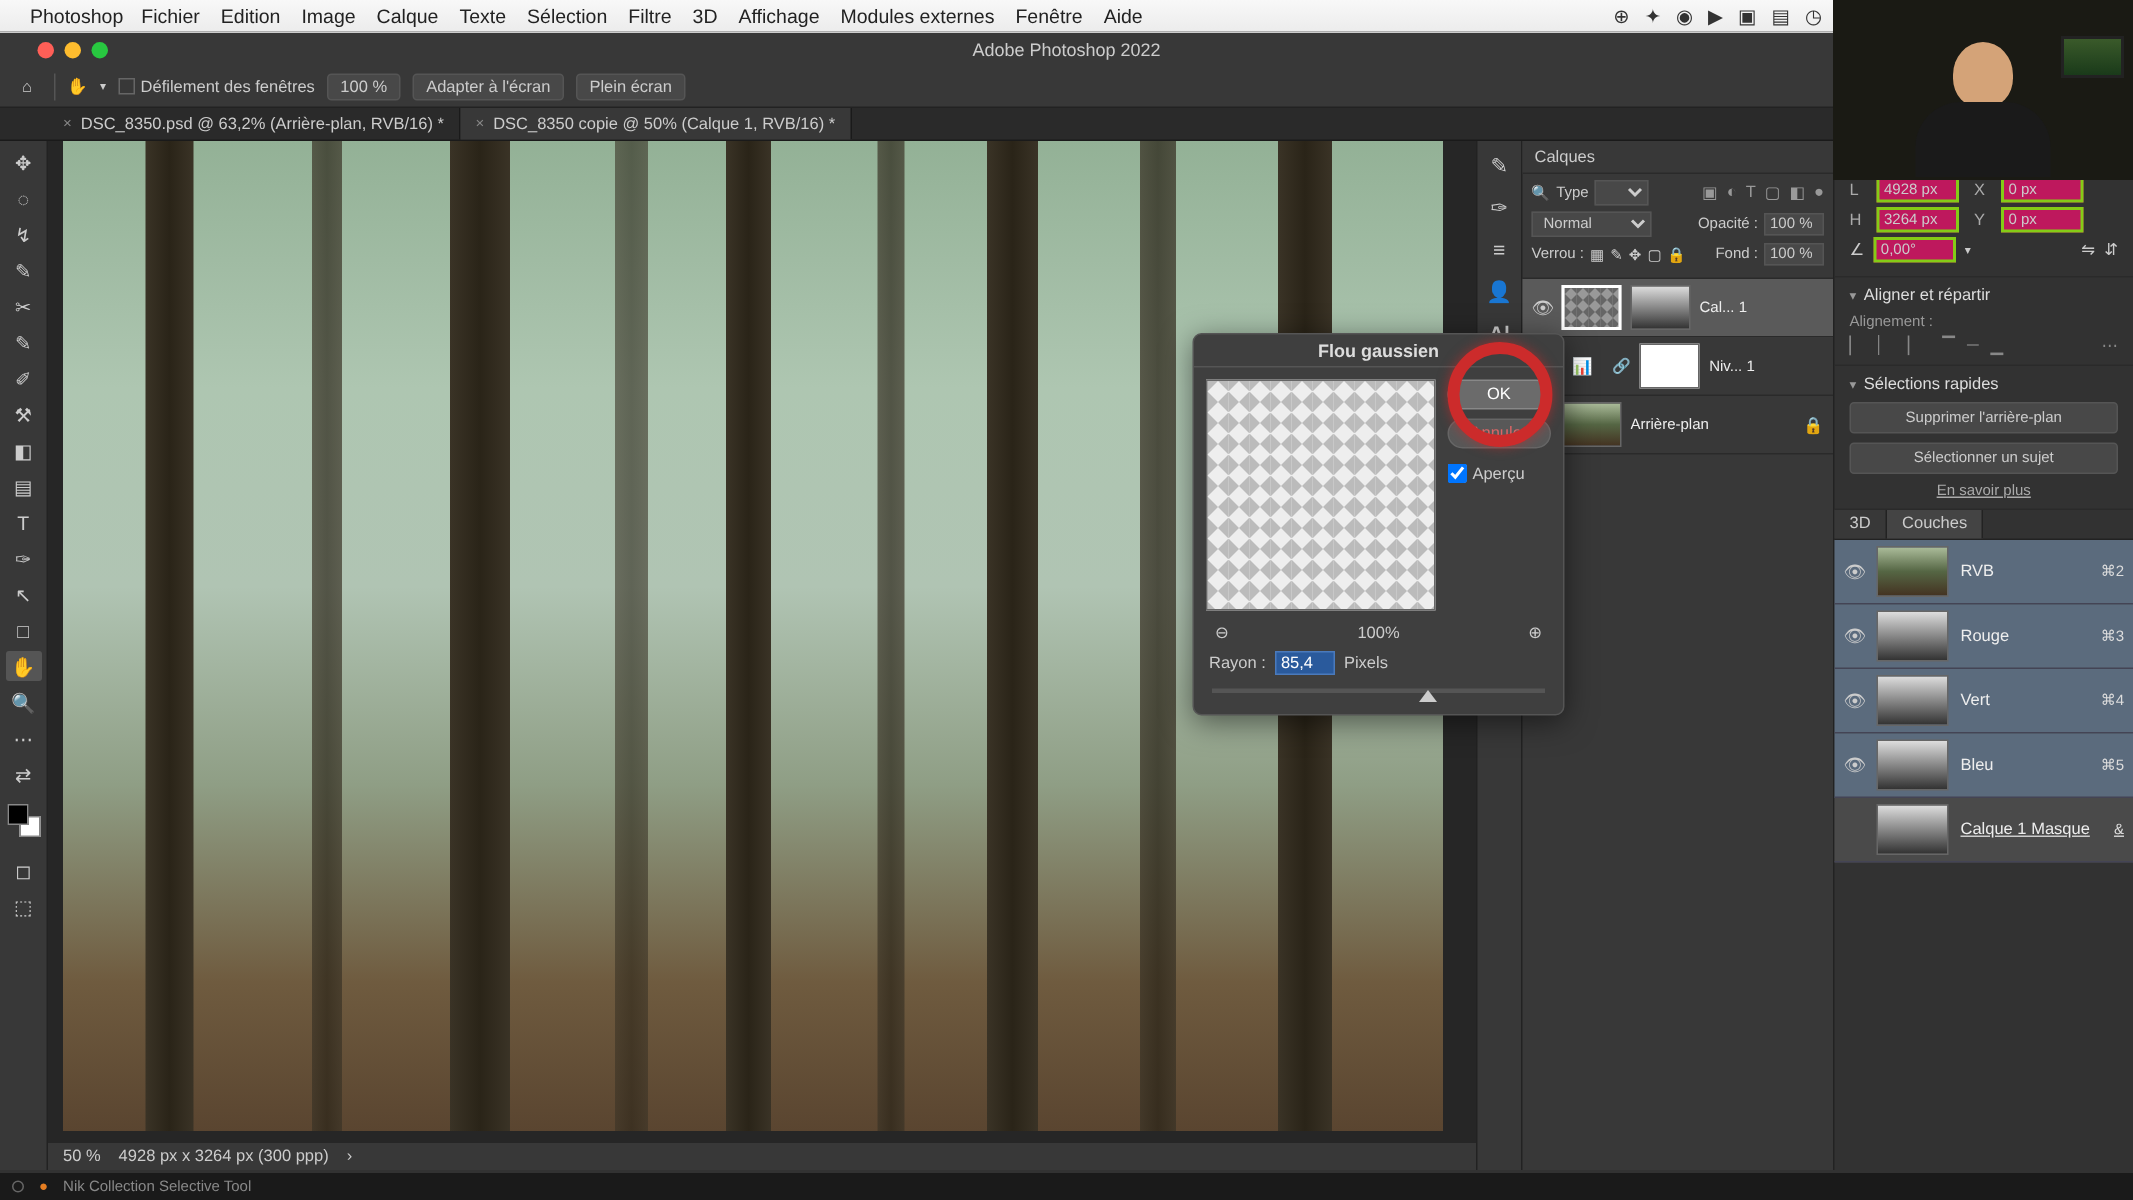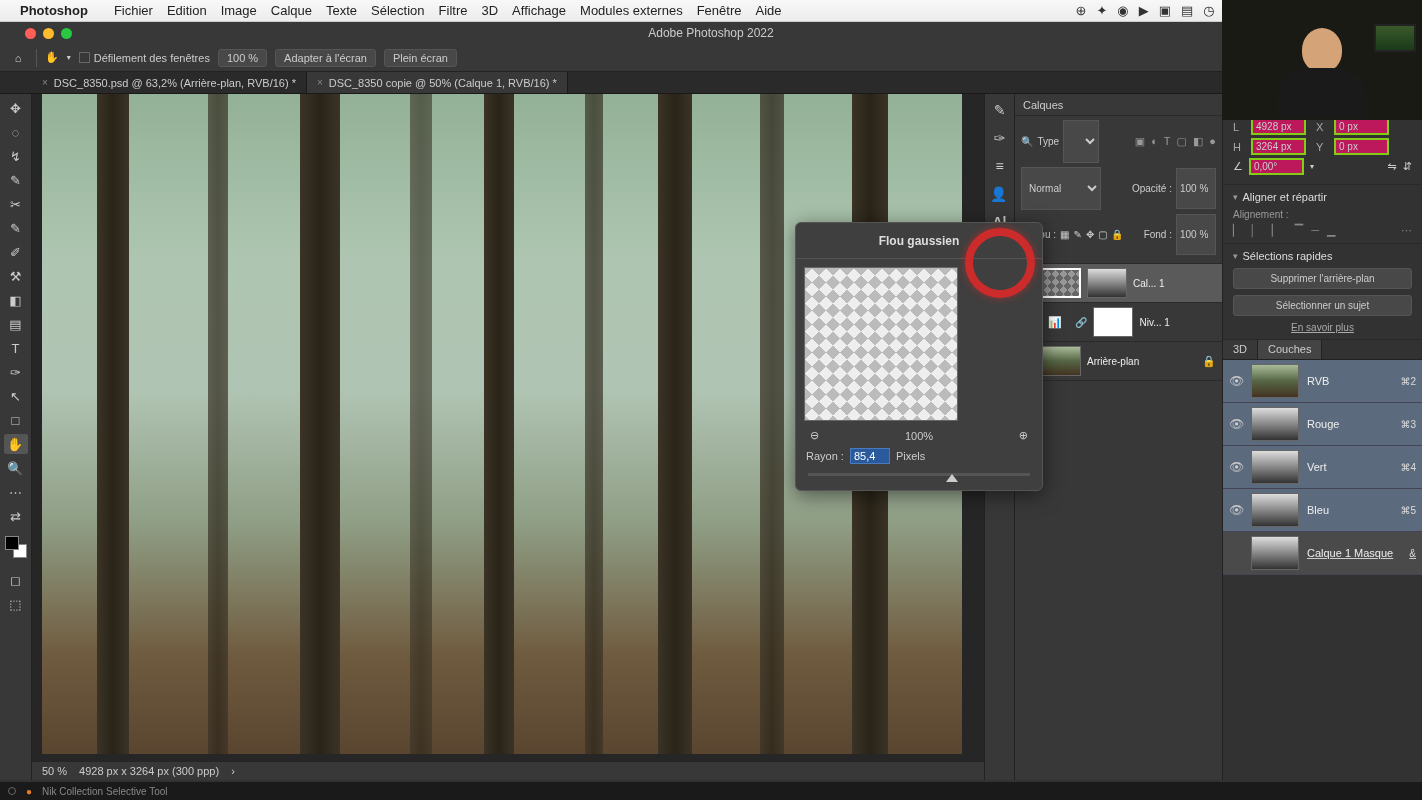--- a/index.html
+++ b/index.html
@@ -1,21 +1,21 @@
 <!DOCTYPE html>
 <html><head>
 <meta charset="utf-8">
 <style>
 * { margin: 0; padding: 0; box-sizing: border-box; font-family: -apple-system, "Helvetica Neue", Arial, sans-serif; }
 body { width: 1422px; height: 800px; background: #323232; overflow: hidden; position: relative; color: #ccc; font-size: 11px; }
 
 
 .menubar { height: 22px; background: linear-gradient(#f8f8f8, #ececec); display: flex; align-items: center; padding: 0 10px; font-size: 13px; color: #222; border-bottom: 1px solid #ccc; }
 .menubar .apple { font-size: 15px; margin-right: 10px; }
-.menubar .app-name { font-weight: 700; margin-right: 26px; }
+.menubar .app-name { font-weight: 400; margin-right: 12px; }
 .menubar .menu-item { margin-right: 14px; cursor: default; }
 .menubar .status-icons { margin-left: auto; display: flex; gap: 10px; align-items: center; font-size: 13px; }
 .menubar .status-icons span { color: #333; }
 
 
 .win-title { height: 22px; background: #383838; display: flex; align-items: center; padding-left: 25px; position: relative; }
 .traffic-light { width: 11px; height: 11px; border-radius: 50%; margin-right: 7px; }
 .tl-red { background: #ff5f57; }
 .tl-yellow { background: #febc2e; }
 .tl-green { background: #28c840; }
@@ -53,21 +53,21 @@
 
 .mid-tools { width: 30px; background: #383838; border-left: 1px solid #222; display:flex; flex-direction:column; align-items:center; padding-top:8px; gap:12px; }
 .mid-tools div { font-size: 14px; color:#ccc; }
 
 
 .layers-col { width: 208px; background: #383838; border-left: 1px solid #222; display:flex; flex-direction:column; }
 .panel-header { height: 22px; display:flex; align-items:center; padding: 0 8px; font-size:11px; background:#383838; border-bottom:1px solid #2a2a2a; }
 .panel-header .tab { font-weight:500; }
 .layer-controls { padding: 4px 6px; font-size: 10px; border-bottom:1px solid #2a2a2a; }
 .layer-controls .row { display:flex; align-items:center; gap:4px; margin-bottom:4px; }
-.layer-controls select, .layer-controls input { background:#484848; border:1px solid #555; color:#ccc; font-size:10px; padding:14px 3px; }
+.layer-controls select, .layer-controls input { background:#484848; border:1px solid #555; color:#ccc; font-size:10px; padding:1px 3px; }
 .lc-icons { display:flex; gap:6px; color:#999; font-size:11px; margin-left:auto; }
 
 .layer-row { display:flex; align-items:center; padding: 4px 6px; gap:6px; border-bottom:1px solid #2a2a2a; }
 .layer-row.selected { background:#5a5a5a; }
 .eye { width:14px; text-align:center; color:#ccc; font-size:12px; }
 .thumb { width:40px; height:30px; background:#777; border:1px solid #666; flex-shrink:0; }
 .thumb.checker { background-image: linear-gradient(45deg,#666 25%,transparent 25%),linear-gradient(-45deg,#666 25%,transparent 25%),linear-gradient(45deg,transparent 75%,#666 75%),linear-gradient(-45deg,transparent 75%,#666 75%); background-size:8px 8px; background-color:#999; }
 .thumb.white { background:#fff; }
 .thumb.forest { background: linear-gradient(180deg,#aabb99,#556644,#443322); }
 .thumb.bw { background: linear-gradient(180deg,#ddd,#888,#333); }
@@ -90,21 +90,21 @@
 .ch-tabs { display:flex; height:20px; border-bottom:1px solid #222; }
 .ch-tab { padding:3px 10px; font-size:11px; background:#383838; border-right:1px solid #222; }
 .ch-tab.active { background:#444; }
 .ch-row { display:flex; align-items:center; padding:4px 6px; gap:8px; background:#5b6b7d; border-bottom:1px solid #445; }
 .ch-row .thumb { width:48px; height:34px; }
 .ch-row .name { flex:1; color:#eee; font-size:11px; }
 .ch-row .kbd { color:#ddd; font-size:10px; }
 
 
 .dialog { position:absolute; left:795px; top:222px; width:248px; background:#3f3f3f; border:1px solid #555; border-radius:6px; box-shadow:0 4px 20px rgba(0,0,0,0.5); z-index:50; }
-.dialog-title { height:36px; display:flex; align-items:center; justify-content:center; font-size:12px; font-weight:600; color:#ddd; border-bottom:1px solid #555; }
+.dialog-title { height:22px; display:flex; align-items:center; justify-content:center; font-size:12px; font-weight:600; color:#ddd; border-bottom:1px solid #555; }
 .dialog-body { padding:8px; display:flex; gap:8px; }
 .preview-box { width:154px; height:154px; background-image: linear-gradient(45deg,#bbb 25%,transparent 25%),linear-gradient(-45deg,#bbb 25%,transparent 25%),linear-gradient(45deg,transparent 75%,#bbb 75%),linear-gradient(-45deg,transparent 75%,#bbb 75%); background-size:14px 14px; background-color:#eee; border:1px solid #666; }
 .dialog-side { display:flex; flex-direction:column; gap:6px; width:70px; }
 .dbtn { background:#585858; border:1px solid #666; border-radius:10px; padding:3px 0; text-align:center; font-size:11px; color:#ddd; }
 .dbtn.ok { background:#6b6b6b; border-color:#888; color:#fff; }
 .dbtn.cancel { color:#d66; }
 .dcheck { display:flex; align-items:center; gap:4px; font-size:11px; margin-top:4px; }
 .dialog-zoom { display:flex; align-items:center; justify-content:space-between; padding:0 14px 4px; font-size:11px; color:#ccc; }
 .dialog-radius { display:flex; align-items:center; gap:6px; padding:2px 10px 4px; font-size:11px; }
 .dialog-radius input { width:40px; background:#2a5a9c; border:1px solid #4a7abc; color:#fff; padding:1px 3px; font-size:11px; text-align:left; }
@@ -404,20 +404,28 @@
       </div>
     </div>
   </div>
 
 </div>
 
 <div class="dialog">
   <div class="dialog-title">Flou gaussien</div>
   <div class="dialog-body">
     <div class="preview-box"></div>
+    <div class="dialog-side">
+      <div class="dbtn ok">OK</div>
+      <div class="dbtn cancel">Annuler</div>
+      <label class="dcheck">
+        <input type="checkbox" checked="" style="">
+        <span>Aperçu</span>
+      </label>
+    </div>
   </div>
   <div class="dialog-zoom">
     <span>⊖</span>
     <span>100%</span>
     <span>⊕</span>
   </div>
   <div class="dialog-radius">
     <span>Rayon :</span>
     <input value="85,4" style="">
     <span>Pixels</span>

